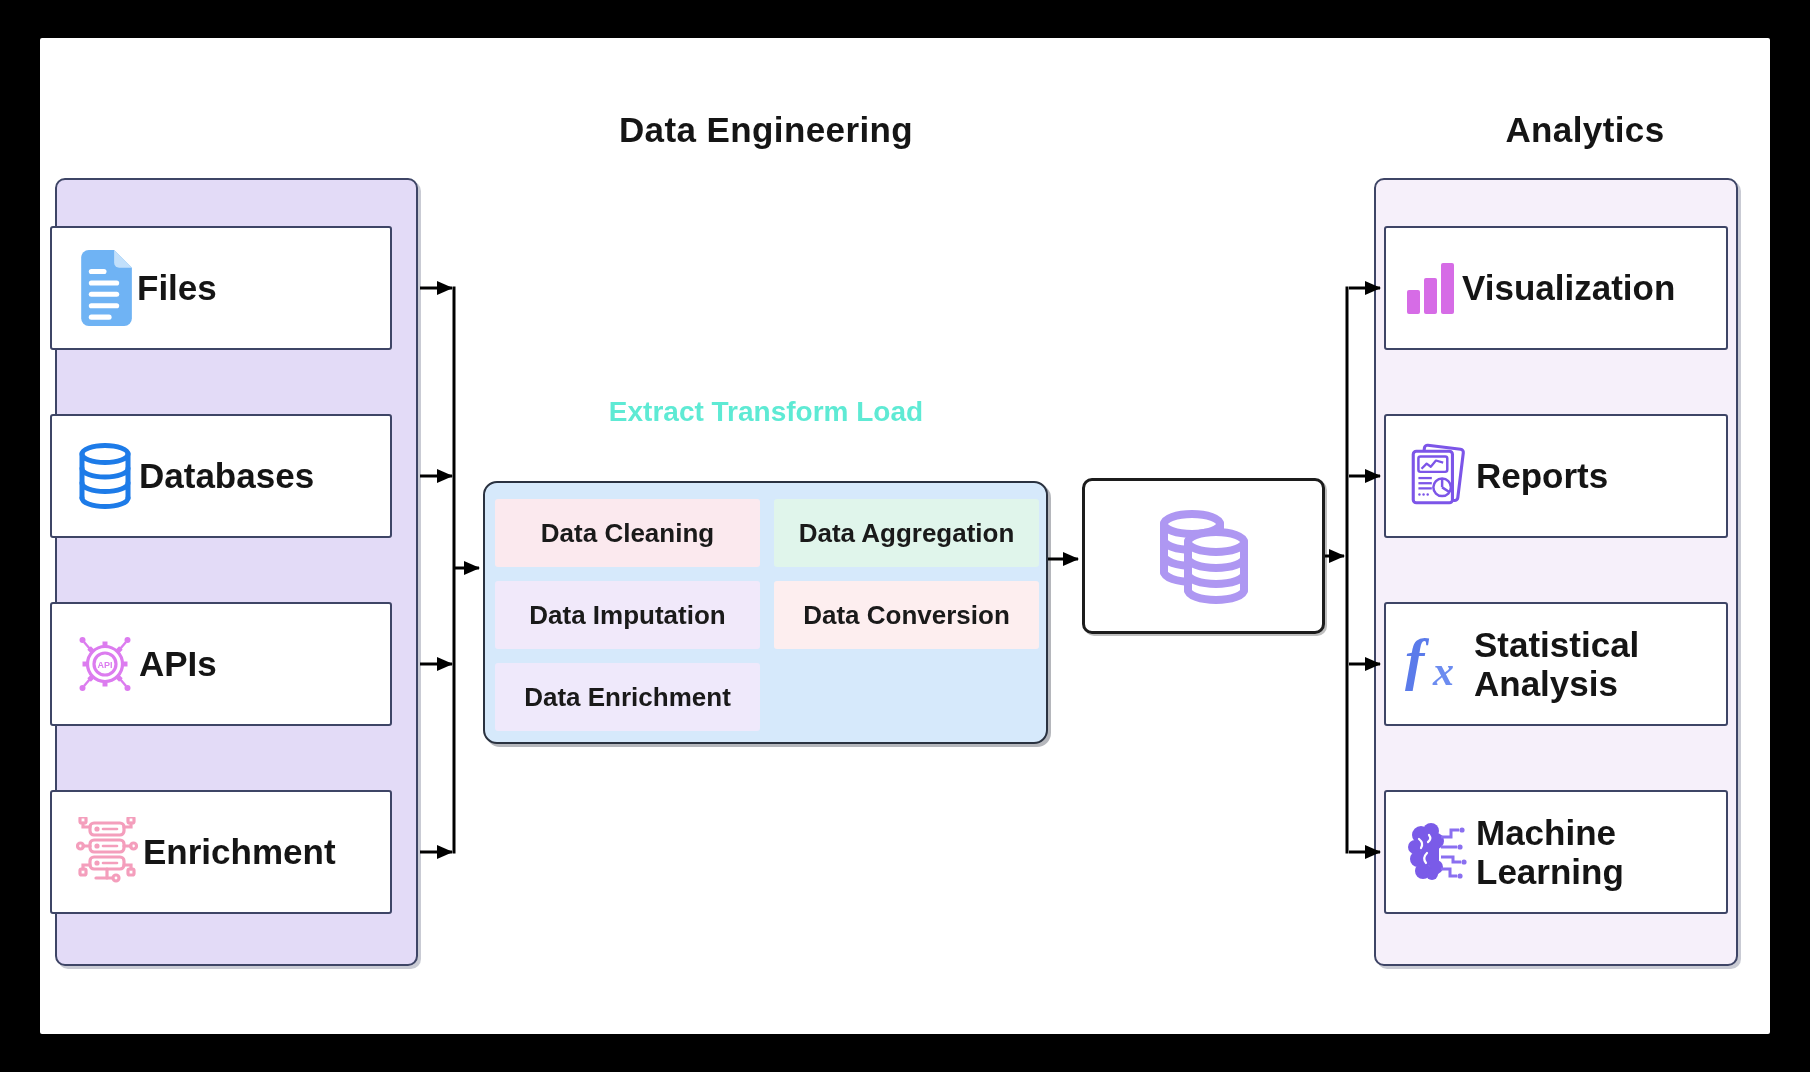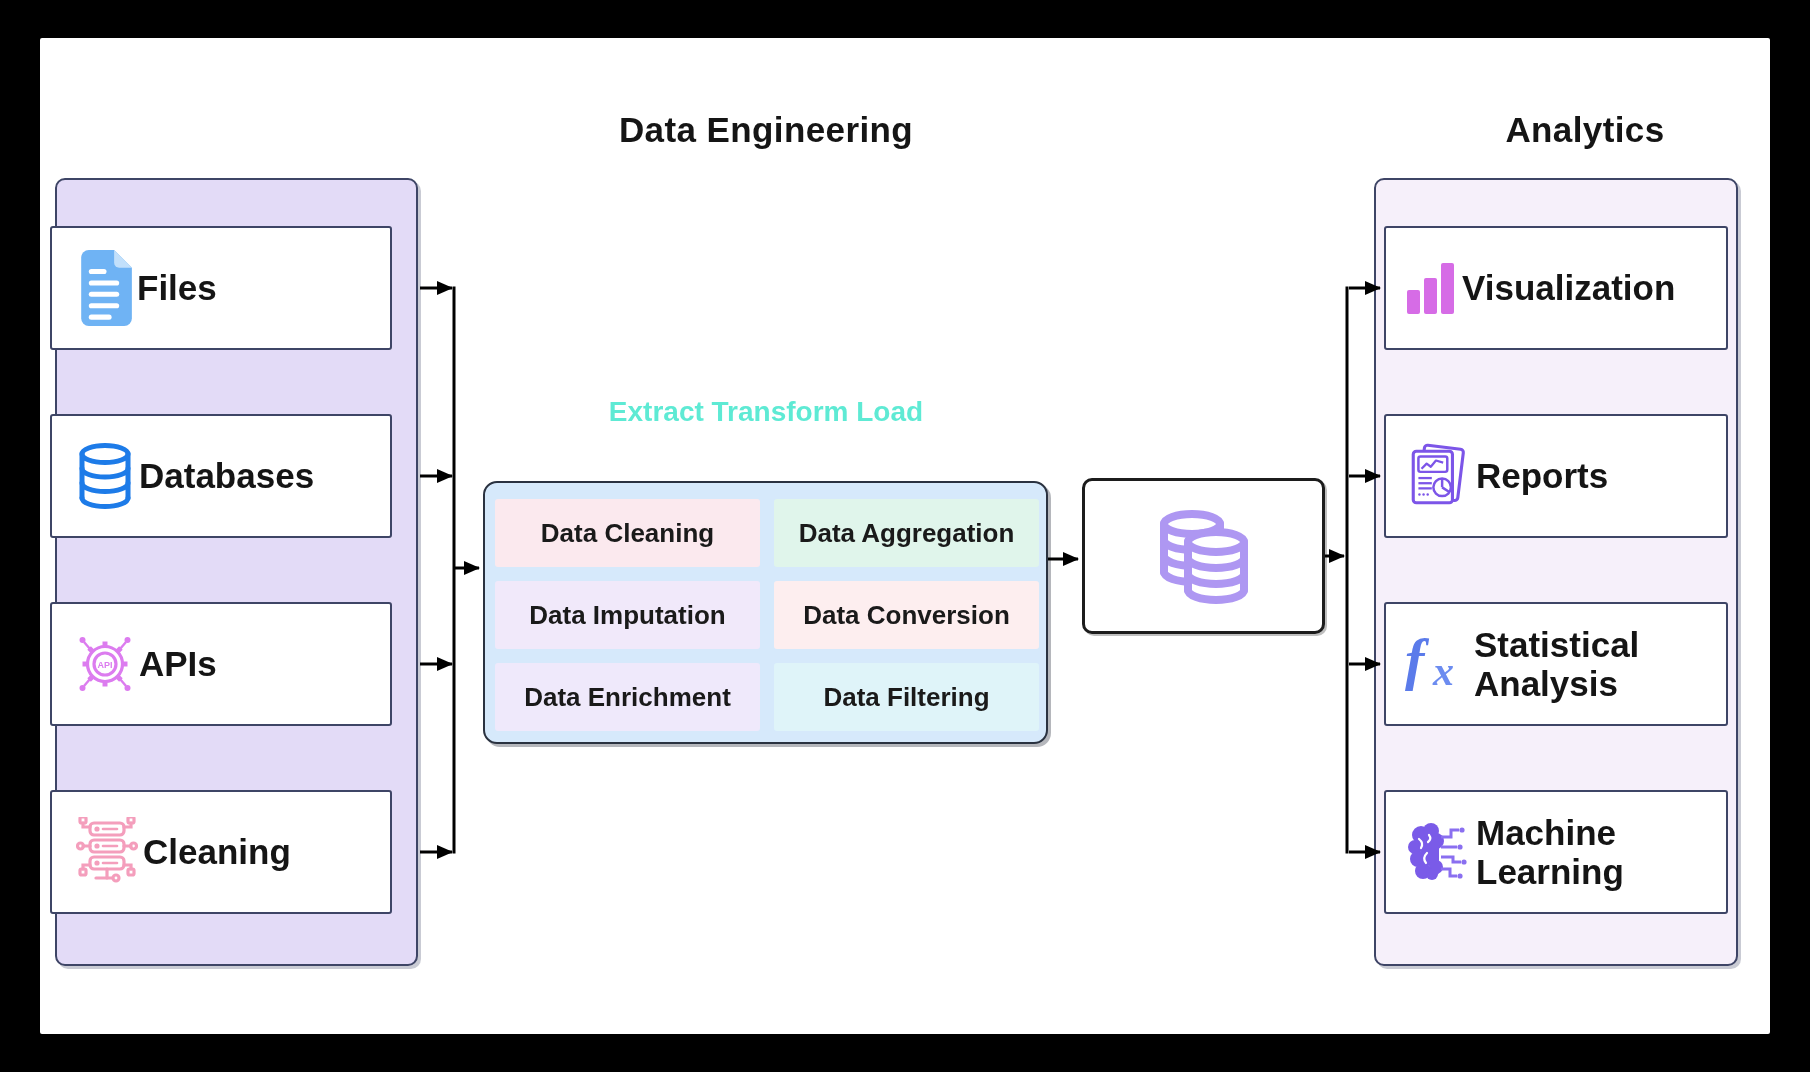--- a/index.html
+++ b/index.html
@@ -145,31 +145,30 @@
           <circle cx="57.5" cy="29" r="3"></circle>
         <path d="M14 48 L7 48 L7 52"></path>
           <rect x="4" y="52" width="6" height="6" rx="1.5"></rect>
         <path d="M48 48 L55 48 L55 52"></path>
           <rect x="52" y="52" width="6" height="6" rx="1.5"></rect>
         <path d="M31 52 v9"></path>
           <path d="M20 61 h16"></path>
           <circle cx="40" cy="61" r="3"></circle>
       </svg>
     </span>
-    <span class="item-label">Cleaning</span>
+    <span class="item-label">Enrichment</span>
   </div>
 
   <div id="etl-title">Extract Transform Load</div>
   <div id="etl-box" style="background: rgb(214, 233, 251);">
     <div class="etl-cell ecol1 erow1" style="background: rgb(251, 233, 238);">Data Cleaning</div>
     <div class="etl-cell ecol2 erow1" style="background: rgb(224, 245, 235);">Data Aggregation</div>
     <div class="etl-cell ecol1 erow2" style="background: rgb(241, 233, 250);">Data Imputation</div>
     <div class="etl-cell ecol2 erow2" style="background: rgb(253, 238, 239);">Data Conversion</div>
     <div class="etl-cell ecol1 erow3" style="background: rgb(239, 233, 251);">Data Enrichment</div>
-    <div class="etl-cell ecol2 erow3" style="background: rgb(223, 244, 249);">Data Filtering</div>
   </div>
 
   <div id="wh-box">
     <span class="icon">
       <svg width="104" height="100" viewBox="0 0 104 100" fill="none" stroke="#ae97f2" stroke-width="8" stroke-linecap="round">
         <ellipse cx="40" cy="18" rx="28" ry="10"></ellipse>
         <path d="M12 18 V66"></path>
           <path d="M68 18 V34"></path>
         <path d="M12 34 a28 10 0 0 0 56 0"></path>
         <path d="M12 50 a28 10 0 0 0 28 9.8"></path>

